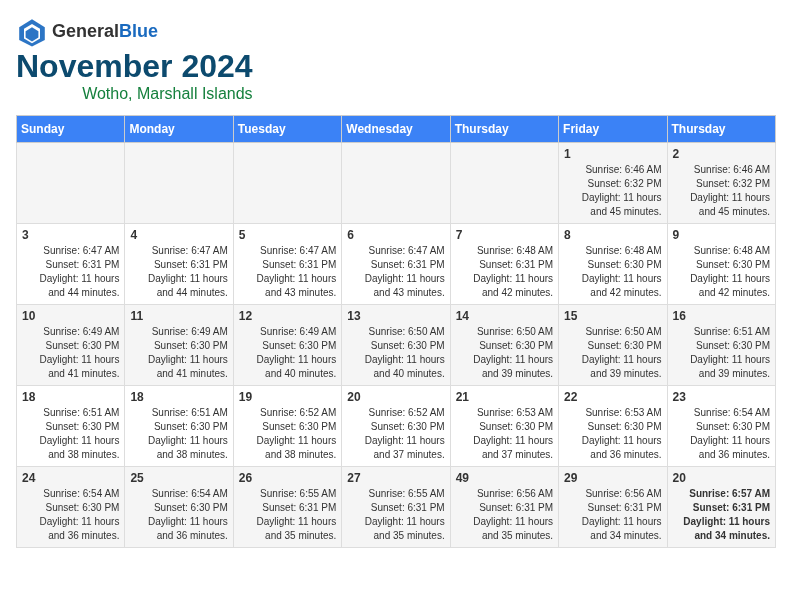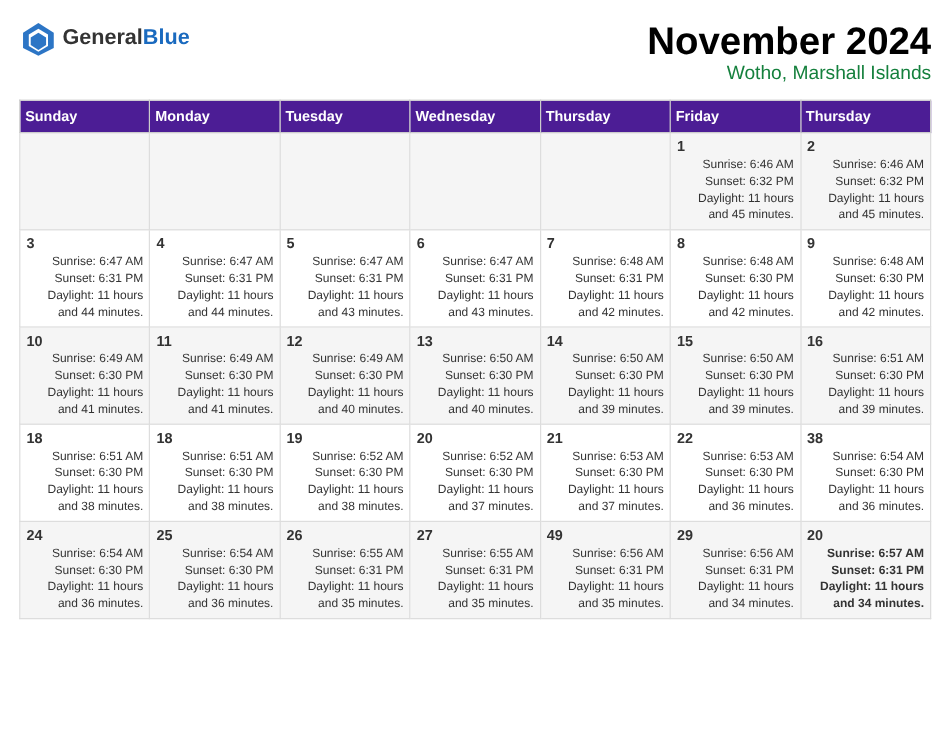--- a/index.html
+++ b/index.html
@@ -8,20 +8,21 @@
       background: #fff;
       width: 792px;
       min-height: 612px;
       padding: 16px;
     }
     .header {
       display: flex;
       justify-content: space-between;
       align-items: flex-start;
       margin-bottom: 12px;
+      flex-direction: column;
     }
     .logo {
       display: flex;
       align-items: center;
       gap: 4px;
     }
     .logo-text {
       font-size: 18px;
       font-weight: bold;
       line-height: 1.1;
@@ -31,33 +32,33 @@
     .logo-icon {
       width: 32px;
       height: 32px;
     }
     .title-block {
       text-align: right;
     }
     .month-title {
       font-size: 32px;
       font-weight: bold;
-      color: #000000;
+      color: #0c4a6e;
     }
     .location {
       font-size: 16px;
       color: #15803d;
     }
     table {
       width: 100%;
       border-collapse: collapse;
       table-layout: fixed;
     }
     thead tr th {
-      background-color: #4c1d95;
+      background-color: #3b82f6;
       color: white;
       font-size: 12px;
       font-weight: bold;
       padding: 6px 4px;
       text-align: left;
       border: 1px solid #ccc;
     }
     tbody tr td {
       vertical-align: top;
       font-size: 10.5px;
@@ -258,21 +259,21 @@
 Sunset: 6:30 PM
 Daylight: 11 hours and 37 minutes.</div>
         </td>
         <td>
           <span class="day-num">22</span>
           <div class="day-info" style="white-space: pre-line;">Sunrise: 6:53 AM
 Sunset: 6:30 PM
 Daylight: 11 hours and 36 minutes.</div>
         </td>
         <td>
-          <span class="day-num">38</span>
+          <span class="day-num">23</span>
           <div class="day-info" style="white-space: pre-line;">Sunrise: 6:54 AM
 Sunset: 6:30 PM
 Daylight: 11 hours and 36 minutes.</div>
         </td>
       </tr>
       <tr>
         <td>
           <span class="day-num">24</span>
           <div class="day-info" style="white-space: pre-line;">Sunrise: 6:54 AM
 Sunset: 6:30 PM

